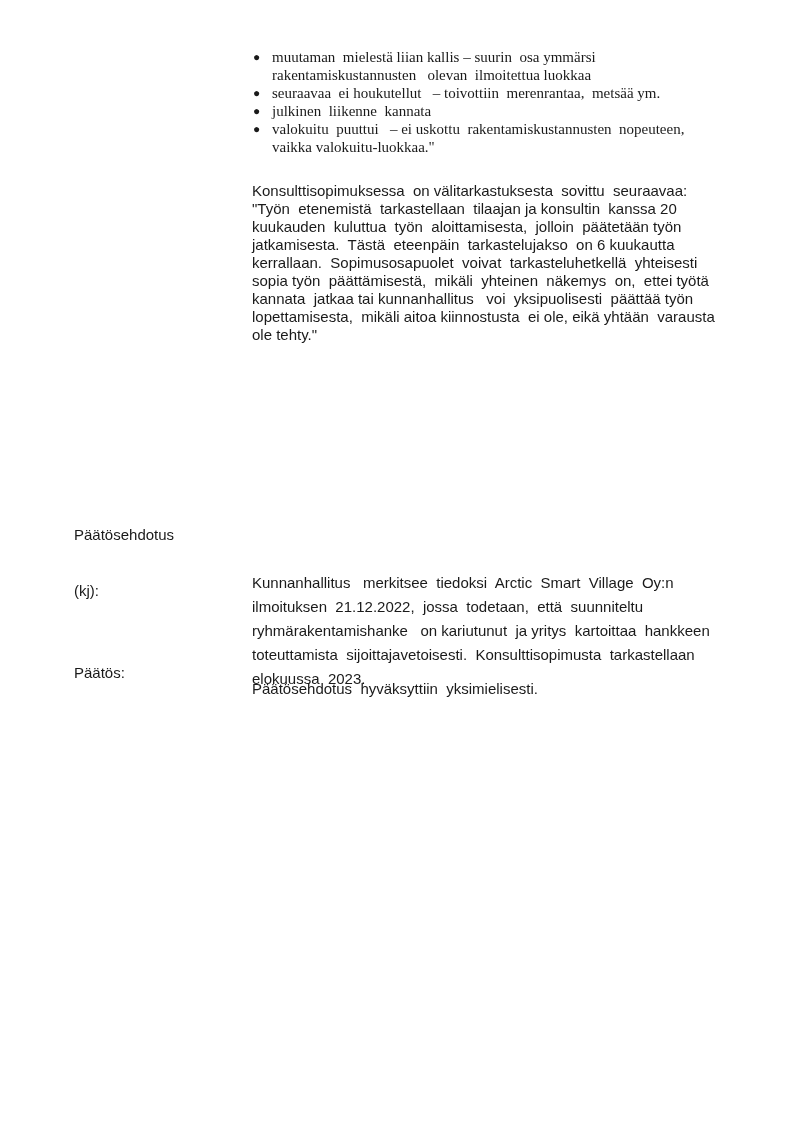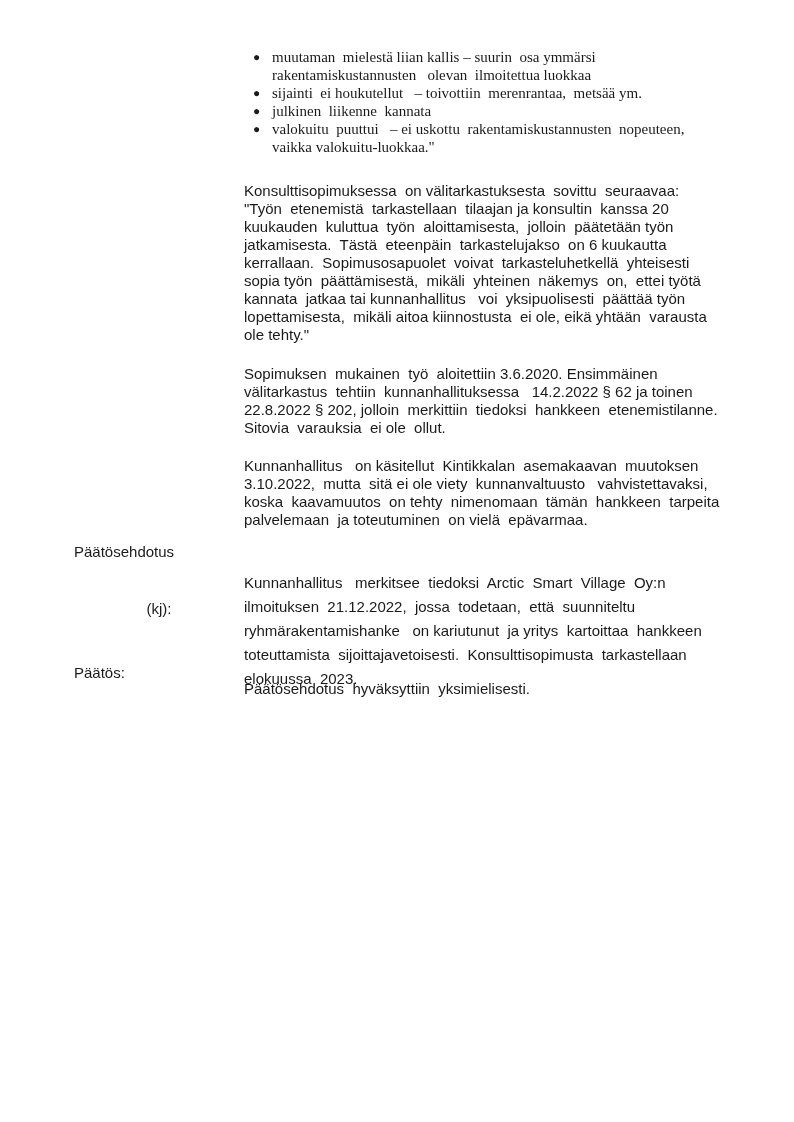--- a/index.html
+++ b/index.html
@@ -36,51 +36,51 @@
     font-size: 12px;
     line-height: 18px;
   }
   .bullet-text {
     flex: 1 1 auto;
     white-space: pre-wrap;
     font-family: Liberation Serif, serif;
   }
   .para {
     position: absolute;
-    left: 244px;
+    left: 252px;
     width: 540px;
   }
   .para-1 { top: 182px; }
   .para-2 { top: 365px; }
   .para-3 { top: 457px; }
   .para-4 { top: 571px; line-height: 24px; }
   .para-5 { top: 680px; }
   .side-label {
     position: absolute;
     left: 74px;
     width: 170px;
   }
-  .label-1 { top: 543px; }
-  .label-2 { top: 600px; text-align: center; }
+  .label-1 { top: 526px; }
+  .label-2 { top: 582px; }
   .label-3 { top: 664px; }
 </style>
 </head>
 <body>
 
 <div class="page">
 
   <div class="bullet-list">
     <div class="bullet-item">
       <span class="bullet-dot">●</span>
       <span class="bullet-text">muutaman  mielestä liian kallis – suurin  osa ymmärsi
 rakentamiskustannusten   olevan  ilmoitettua luokkaa</span>
     </div>
     <div class="bullet-item">
       <span class="bullet-dot">●</span>
-      <span class="bullet-text">sijainti  ei houkutellut   – toivottiin  merenrantaa,  metsää ym.</span>
+      <span class="bullet-text">seuraavaa  ei houkutellut   – toivottiin  merenrantaa,  metsää ym.</span>
     </div>
     <div class="bullet-item">
       <span class="bullet-dot">●</span>
       <span class="bullet-text">julkinen  liikenne  kannata</span>
     </div>
     <div class="bullet-item">
       <span class="bullet-dot">●</span>
       <span class="bullet-text">valokuitu  puuttui   – ei uskottu  rakentamiskustannusten  nopeuteen,
 vaikka valokuitu-luokkaa."</span>
     </div>
@@ -89,29 +89,21 @@
   <div class="para para-1 pre">Konsulttisopimuksessa  on välitarkastuksesta  sovittu  seuraavaa:
 "Työn  etenemistä  tarkastellaan  tilaajan ja konsultin  kanssa 20
 kuukauden  kuluttua  työn  aloittamisesta,  jolloin  päätetään työn
 jatkamisesta.  Tästä  eteenpäin  tarkastelujakso  on 6 kuukautta
 kerrallaan.  Sopimusosapuolet  voivat  tarkasteluhetkellä  yhteisesti
 sopia työn  päättämisestä,  mikäli  yhteinen  näkemys  on,  ettei työtä
 kannata  jatkaa tai kunnanhallitus   voi  yksipuolisesti  päättää työn
 lopettamisesta,  mikäli aitoa kiinnostusta  ei ole, eikä yhtään  varausta
 ole tehty."</div>
 
-  <div class="para para-2 pre">Sopimuksen  mukainen  työ  aloitettiin 3.6.2020. Ensimmäinen
-välitarkastus  tehtiin  kunnanhallituksessa   14.2.2022 § 62 ja toinen
-22.8.2022 § 202, jolloin  merkittiin  tiedoksi  hankkeen  etenemistilanne.
-Sitovia  varauksia  ei ole  ollut.</div>
 
-  <div class="para para-3 pre">Kunnanhallitus   on käsitellut  Kintikkalan  asemakaavan  muutoksen
-3.10.2022,  mutta  sitä ei ole viety  kunnanvaltuusto   vahvistettavaksi,
-koska  kaavamuutos  on tehty  nimenomaan  tämän  hankkeen  tarpeita
-palvelemaan  ja toteutuminen  on vielä  epävarmaa.</div>
 
   <div class="side-label label-1">Päätösehdotus</div>
   <div class="side-label label-2">(kj):</div>
 
   <div class="para para-4 pre">Kunnanhallitus   merkitsee  tiedoksi  Arctic  Smart  Village  Oy:n
 ilmoituksen  21.12.2022,  jossa  todetaan,  että  suunniteltu
 ryhmärakentamishanke   on kariutunut  ja yritys  kartoittaa  hankkeen
 toteuttamista  sijoittajavetoisesti.  Konsulttisopimusta  tarkastellaan
 elokuussa  2023.</div>
 

